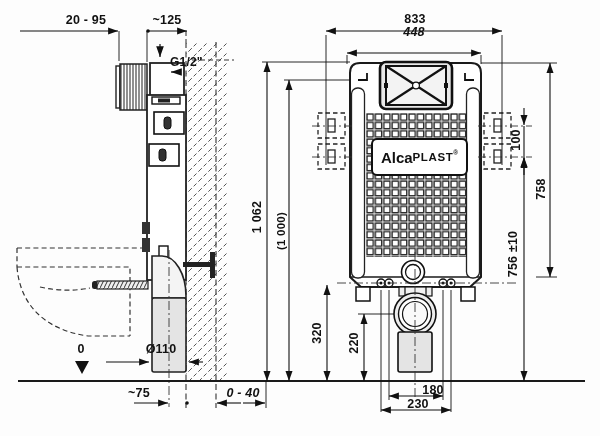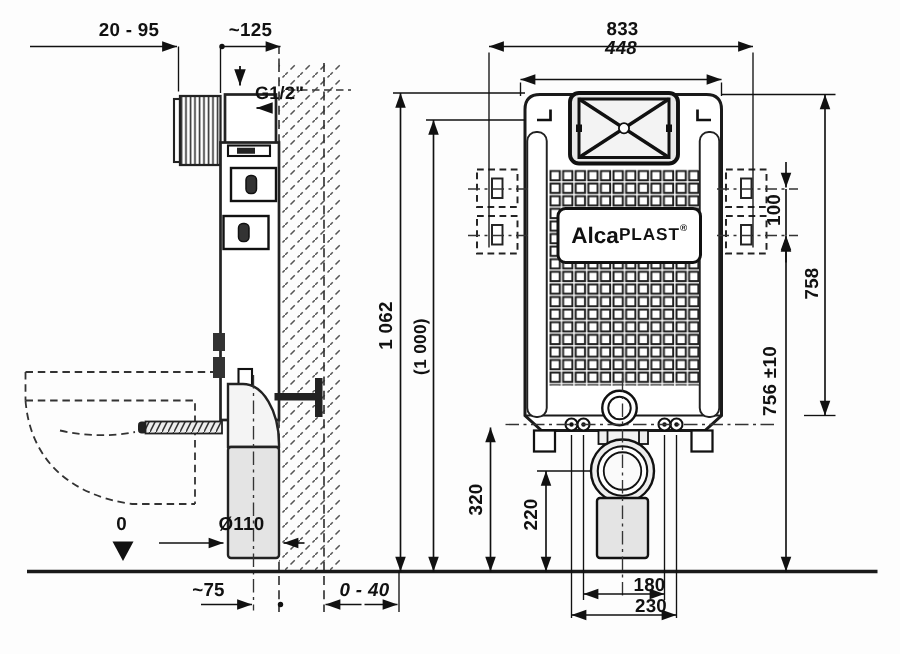--- a/index.html
+++ b/index.html
@@ -275,21 +275,21 @@
 <div class="lbl" style="left:391px;top:12px;width:48px;">833</div>
 <div class="lbl" style="left:390px;top:25px;width:48px;font-style:italic;">448</div>
 <div class="lbl vlbl" style="left:496px;top:133px;width:40px;">100</div>
 <div class="lbl vlbl" style="left:521px;top:182px;width:40px;">758</div>
 <div class="lbl vlbl" style="left:482px;top:247px;width:62px;">756 ±10</div>
 <div class="lbl vlbl" style="left:234px;top:210px;width:46px;">1 062</div>
 <div class="lbl vlbl small" style="left:252px;top:225px;width:58px;">(1 000)</div>
 <div class="lbl vlbl" style="left:297px;top:326px;width:40px;">320</div>
 <div class="lbl vlbl" style="left:334px;top:336px;width:40px;">220</div>
 <div class="lbl" style="left:409px;top:383px;width:48px;">180</div>
-<div class="lbl" style="left:410px;top:397px;width:48px;">230</div>
+<div class="lbl" style="left:394px;top:397px;width:48px;">230</div>
 
 <div class="plate">
   <span class="b">Alca</span>
       <span class="l">PLAST</span>
       <span class="r">®</span>
 </div>
 
 </div>
 
 </body></html>

